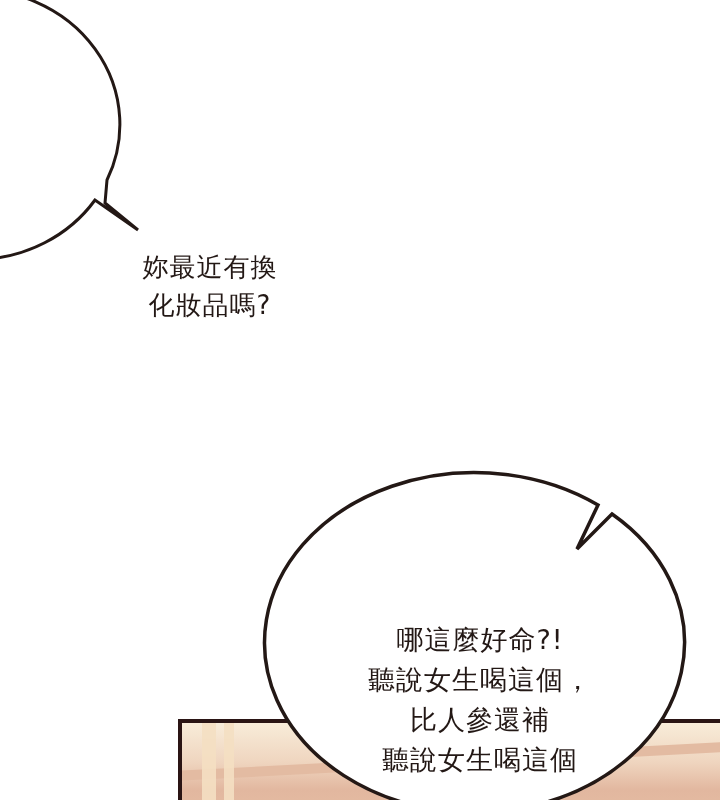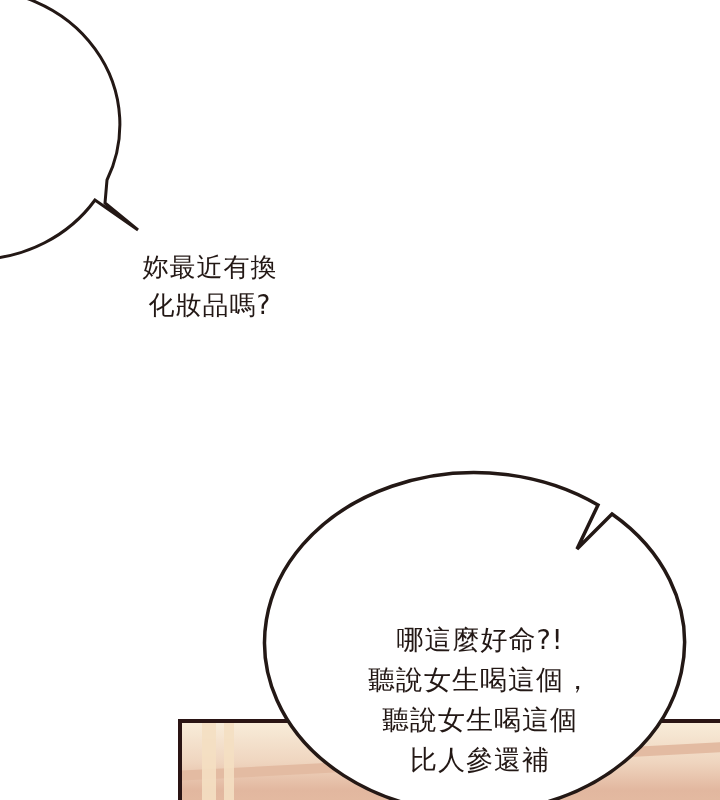--- a/index.html
+++ b/index.html
@@ -32,15 +32,15 @@
   <path d="M 598 505 L 577 549 L 612 514 A 210 170 0 1 1 598 505 Z" fill="#fff" stroke="#231815" stroke-width="3.5"></path>
 </svg>
 
 <div class="txt" id="t1">
   <div>妳最近有換</div>
   <div>化妝品嗎?</div>
 </div>
 <div class="txt" id="t2">
   <div>哪這麼好命?!</div>
   <div>聽說女生喝這個，</div>
+  <div>比人參還補</div>
   <div>聽說女生喝這個</div>
-  <div>比人參還補</div>
 </div>
 
 </body></html>

